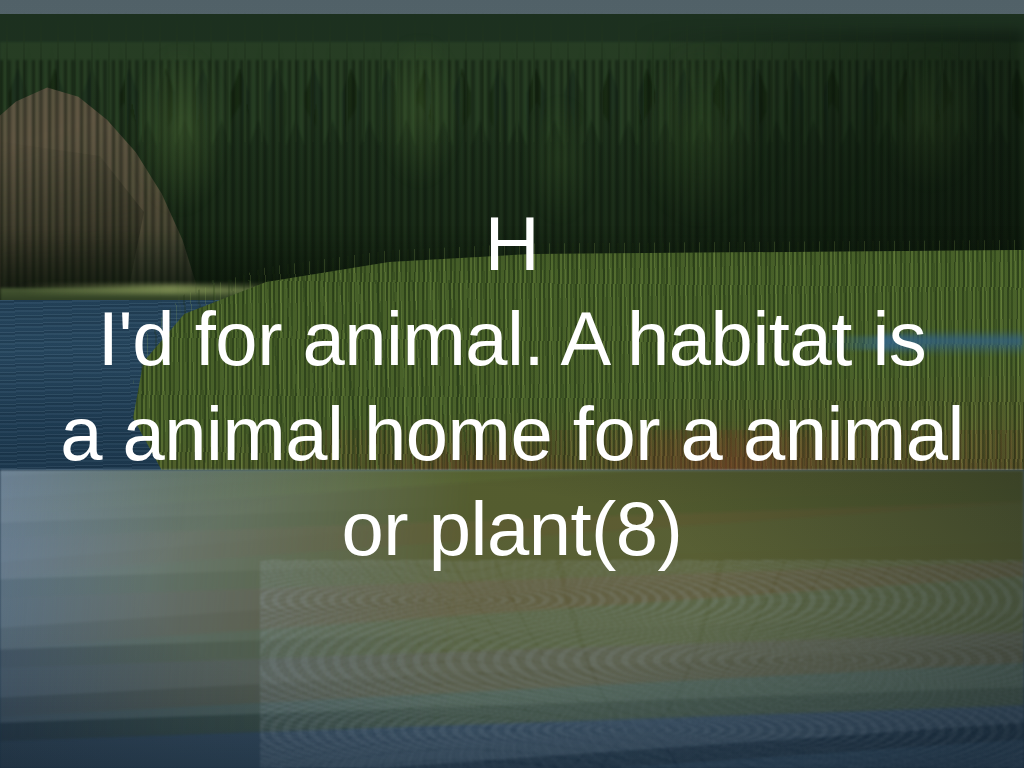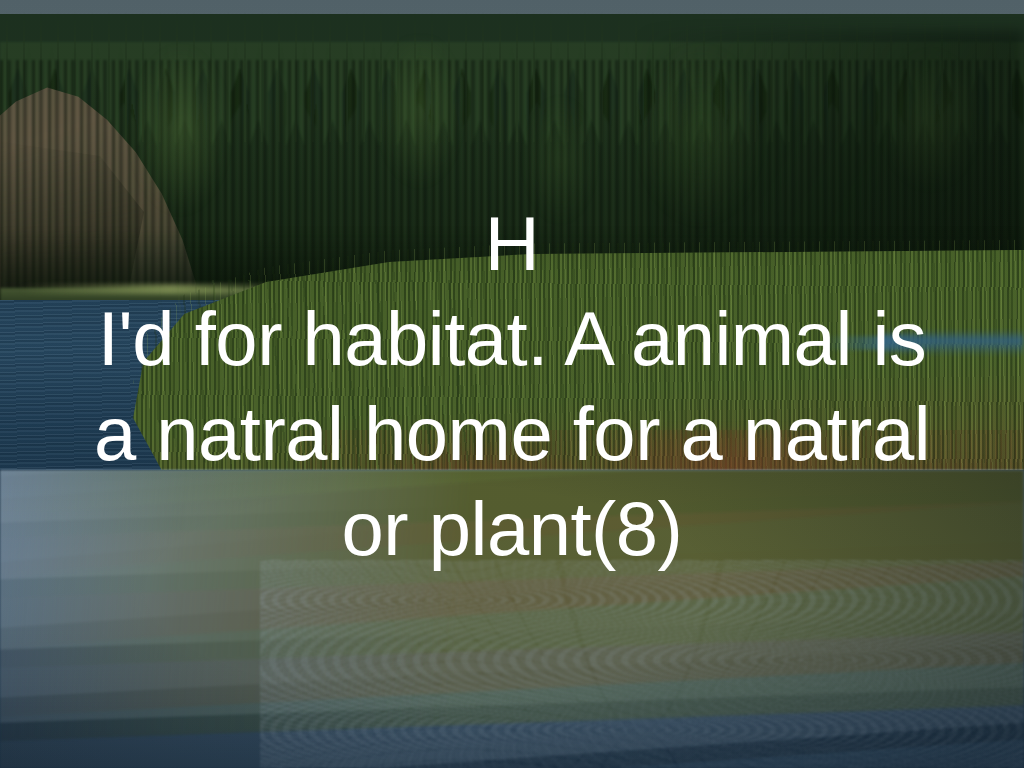--- a/index.html
+++ b/index.html
@@ -356,18 +356,18 @@
     <div class="layer wave" id="waves"></div>
     <div class="layer" id="algae"></div>
     <div class="layer" id="fg-swirls"></div>
     <div class="layer" id="fg-vignette"></div>
 
     <div class="layer" id="photo-tone"></div>
   </div>
 
   <div id="caption">
     <span class="line">H</span>
-    <span class="line">I'd for habitat. A animal is</span>
-    <span class="line">a natral home for a natral</span>
+    <span class="line">I'd for animal. A habitat is</span>
+    <span class="line">a animal home for a animal</span>
     <span class="line">or plant(8)</span>
   </div>
 
 </div>
 
 </body></html>

